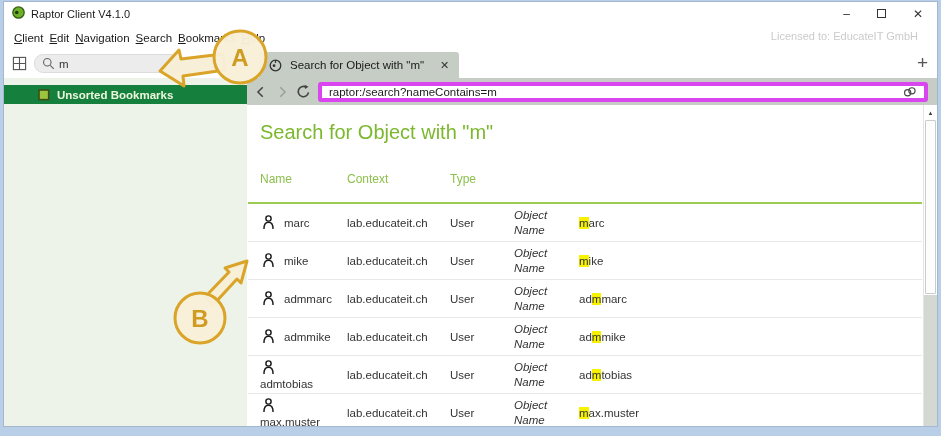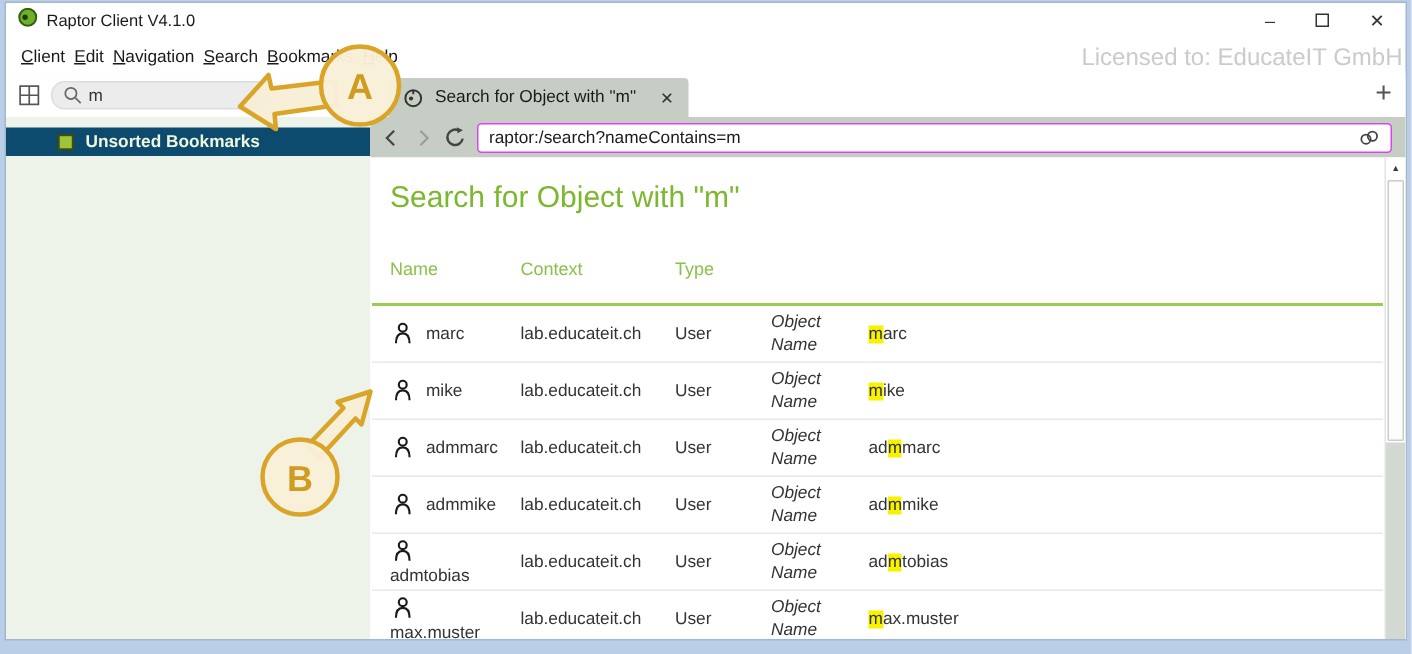--- a/index.html
+++ b/index.html
@@ -20,40 +20,40 @@
   }
   
   .titlebar { height:24px; display:flex; align-items:center; padding:0 8px; flex:none; }
   .titlebar .app-title { font-size:11px; margin-left:6px; color:#1a1a1a; }
   .win-controls { margin-left:auto; display:flex; align-items:center; gap:27px; padding-right:6px; }
   .win-btn { font-size:12px; color:#333; line-height:1; cursor:default; }
   .maximize-box { width:9px; height:9px; border:1px solid #333; display:inline-block; }
   
   .menubar { height:23px; display:flex; align-items:center; gap:6px; padding:0 10px; flex:none; font-size:11.5px; color:#1a1a1a; }
   .menu-item .mn { text-decoration:underline; }
-  .license { position:absolute; top:28px; right:2px; font-size:16px; color:#cbcbcb; z-index:3; }
+  .license { position:absolute; top:28px; right:19px; font-size:11px; color:#cbcbcb; z-index:3; }
   
   .main { flex:1; display:flex; min-height:0; }
   .sidebar { width:243px; flex:none; background:#eef3ea; display:flex; flex-direction:column; }
   .sidebar-top { height:29px; background:#fff; display:flex; align-items:center; padding:0 8px; gap:7px; }
   .grid-icon { line-height:0; }
   .search-box { width:146px; height:19px; background:#ececec; border:1px solid #dcdcdc; border-radius:9px; display:flex; align-items:center; padding:0 7px; gap:4px; }
   .search-box input { border:none; background:transparent; outline:none; width:100%; font-size:11.5px; font-family:"Liberation Sans",sans-serif; color:#333; }
-  .bookmark-row { margin-top:7px; height:19px; background:#0c4a6e; display:flex; align-items:center; padding:0 0 0 34px; gap:7px; }
+  .bookmark-row { margin-top:7px; height:19px; background:#15803d; display:flex; align-items:center; padding:0 0 0 34px; gap:7px; }
   .bookmark-row .label { color:#eef6dd; font-size:11.5px; font-weight:600; }
   
   .content { flex:1; display:flex; flex-direction:column; min-width:0; background:#fff; }
   .tabstrip { height:29px; background:#fff; display:flex; position:relative; flex:none; }
   .tab { margin-left:12px; align-self:flex-end; height:26px; background:#c6cdc4; border-radius:3px 3px 0 0; display:flex; align-items:center; gap:8px; padding:0 10px; }
   .tab-label { font-size:11.5px; color:#1a1a1a; }
   .tab-close { font-size:11px; color:#333; margin-left:8px; }
   .newtab-btn { position:absolute; right:9px; top:1px; font-size:19px; font-weight:300; color:#555; line-height:26px; }
   .navbar { height:27px; background:#c6cdc4; display:flex; align-items:center; padding:0 9px 0 7px; gap:7px; flex:none; }
   .nav-btn { line-height:0; }
-  .url-box { flex:1; height:20px; background:#fff; border:1px solid #d946ef; border-radius:3px; display:flex; align-items:center; padding:0 7px; gap:6px; }
+  .url-box { flex:1; height:20px; background:#fff; border:4px solid #d946ef; border-radius:3px; display:flex; align-items:center; padding:0 7px; gap:6px; }
   .url-text { font-size:11.5px; color:#1a1a1a; white-space:nowrap; flex:1; }
   .link-icon { line-height:0; }
   
   .page { flex:1; position:relative; overflow:hidden; background:#fff; }
   .page-heading { margin:16px 0 0 13px; font-size:20px; color:#7cb82f; font-weight:400; }
   .results { margin:12px 15px 0 1px; }
   .thead, .trow {
     display:grid;
     grid-template-columns:87px 103px 64px 65px 1fr;
     align-items:center;

